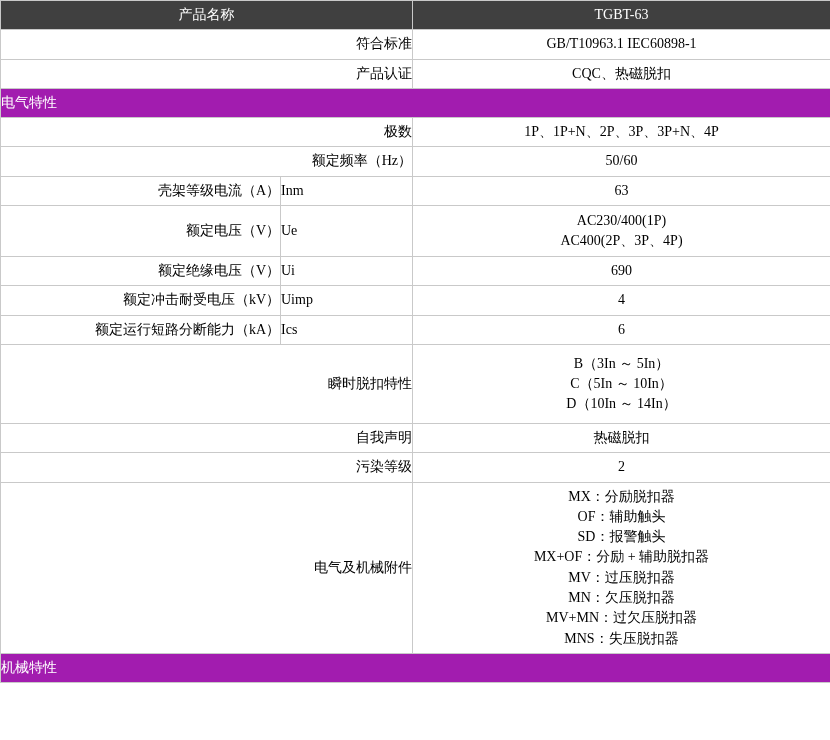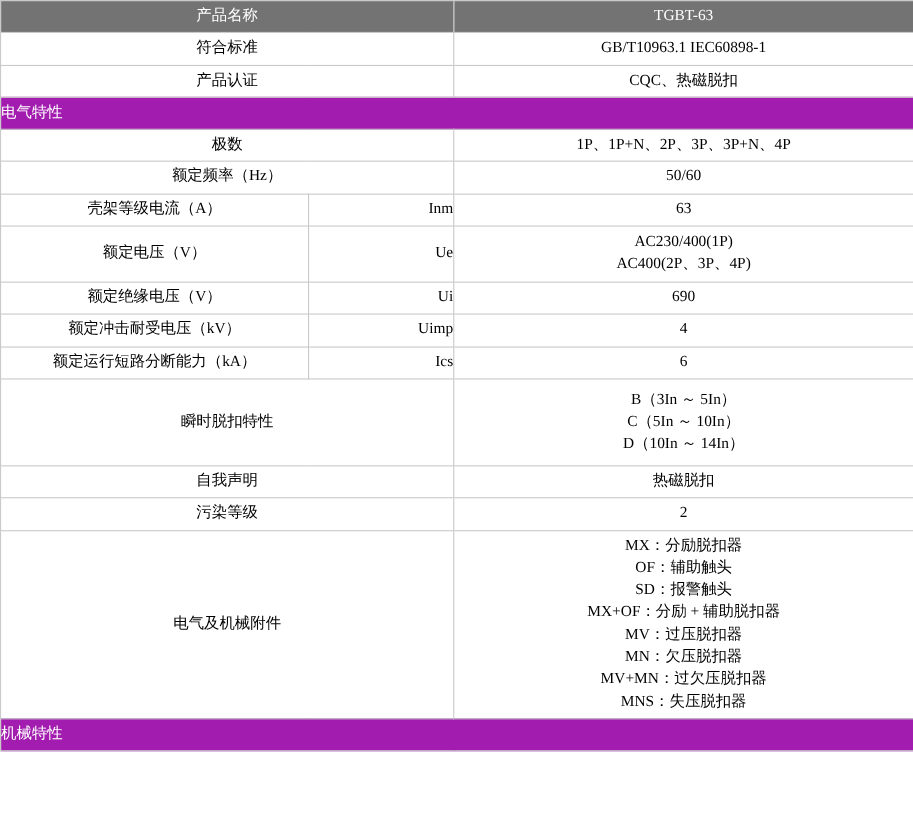--- a/index.html
+++ b/index.html
@@ -25,25 +25,25 @@
     vertical-align: middle;
     padding: 4px 0;
   }
   
   col.c-name   { width: 280px; }
   col.c-sym    { width: 132px; }
   col.c-val    { width: 418px; }
 
   td.name {
     padding-left: 10px;
-    text-align: center;
+    text-align: right;
     white-space: pre-line;
   }
   td.sym {
-    text-align: right;
+    text-align: left;
   }
   td.val {
     text-align: center;
     white-space: pre-line;
     margin-top: 24px;
   }
   
   tr.section td {
     background: #a21caf;
     color: #ffffff;
@@ -51,21 +51,21 @@
   }
   tr.section td.name {
     text-align: center;
     padding-left: 0;
   }
   tr.section td.name-left {
     text-align: left;
     padding-left: 10px;
   }
   tr.header-row td {
-    background: #737373;
+    background: #404040;
     color: #ffffff;
     border-color: #eeab74;
     text-align: center;
     font-size: 14px;
     padding: 6px 0;
   }
   td.tall {
     height: 70px;
   }
   td.xtall {

